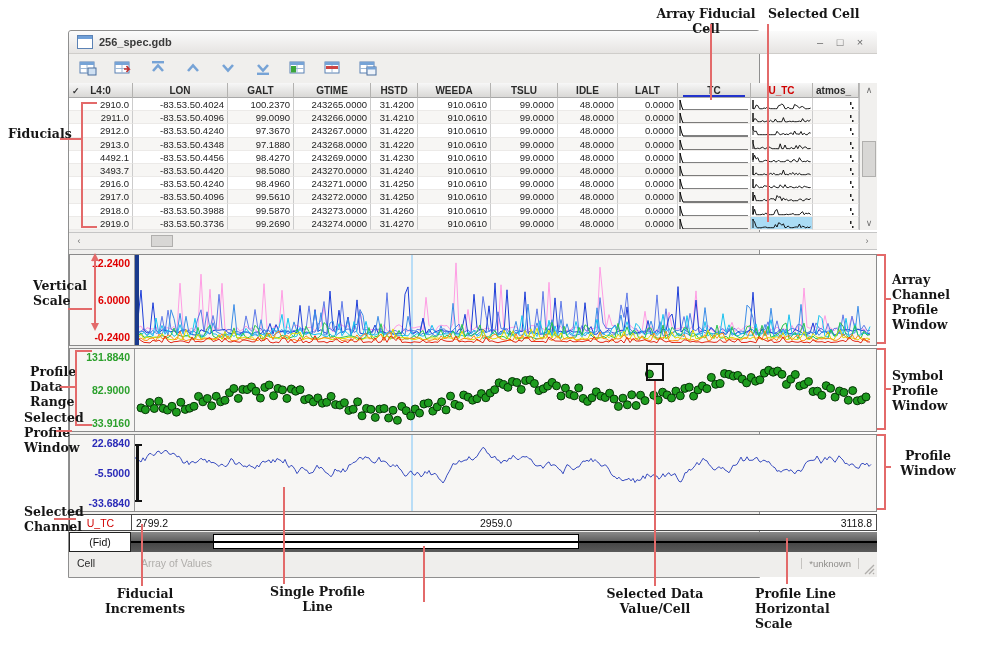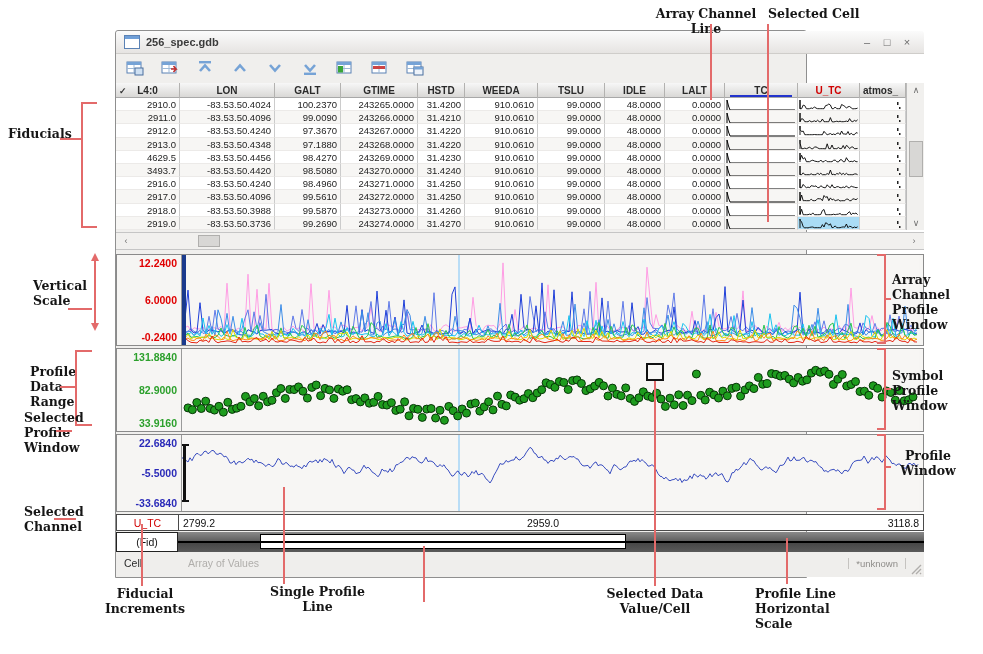--- a/index.html
+++ b/index.html
@@ -1,20 +1,20 @@
 <!DOCTYPE html>
 <html><head>
 <meta charset="utf-8">
 <style>
   html,body{margin:0;padding:0;background:#fff;}
   #canvas{position:relative;width:983px;height:654px;background:#fff;overflow:hidden;
           font-family:"Liberation Sans",sans-serif;}
   
   #win{position:absolute;left:68px;top:30px;width:692px;height:548px;background:#f0efed;
-       border:1px solid #8f8f8f;border-radius:3px 3px 0 0;box-sizing:border-box;margin-left:47px;}
+       border:1px solid #8f8f8f;border-radius:3px 3px 0 0;box-sizing:border-box;}
   #titlebar{position:absolute;left:0;top:0;width:808px;height:22px;
             background:linear-gradient(#fbfbfb,#e6e4e2);border-bottom:1px solid #cfcdca;
             display:flex;align-items:center;border-radius:3px 3px 0 0;}
   #title-icon{width:14px;height:12px;margin:0 6px 0 8px;position:relative;background:#fff;border:1px solid #5b82b5;}
   #title-icon:before{content:"";position:absolute;left:0;top:0;right:0;height:3px;background:#6f9fd8;}
   #title-text{font-size:11px;font-weight:bold;color:#3a3a3a;}
   #win-controls{margin-left:auto;display:flex;gap:6px;padding-right:10px;color:#6a6a6a;font-size:11px;}
   #win-controls span{width:14px;text-align:center;cursor:default;}
   #toolbar{position:absolute;left:0;top:22px;width:808px;height:30px;display:flex;align-items:center;padding-left:8px;box-sizing:border-box;gap:13px;}
   .tbtn{width:22px;height:20px;display:flex;align-items:center;justify-content:center;}
@@ -273,21 +273,21 @@
             </svg></div>
           <div class="tcell sparkcell" style="width: 62px;"><svg width="60" height="13">
               <polyline points="1,11 1,2 1.0,5.2 2.6,10.7 4.2,10.7 5.8,10.1 7.4,10.7 9.0,10.0 10.6,9.0 12.2,10.7 13.8,10.7 15.4,9.2 17.0,8.9 18.6,9.8 20.2,10.7 21.8,10.7 23.4,10.7 25.0,10.7 26.6,10.9 28.2,5.8 29.8,10.7 31.4,10.7 33.0,7.0 34.6,10.7 36.2,10.6 37.8,10.7 39.4,9.5 41.0,10.7 42.6,10.5 44.2,7.5 45.8,10.7 47.4,7.4 49.0,8.5 50.6,10.7 52.2,9.2 53.8,8.9 55.4,10.7 57.0,10.7 58.6,10.4" fill="none" stroke="#000" stroke-width="0.9"></polyline>
             </svg></div>
           <div class="tcell" style="width: 46px;"><svg width="42" height="13">
               <rect x="37" y="4" width="1.5" height="3" fill="#222"></rect>
               <rect x="39" y="9" width="1.5" height="2" fill="#222"></rect>
             </svg></div>
         </div>
         <div class="trow">
-          <div class="tcell" style="width: 64px;">4629.5</div>
+          <div class="tcell" style="width: 64px;">4492.1</div>
           <div class="tcell" style="width: 95px;">-83.53.50.4456</div>
           <div class="tcell" style="width: 66px;">98.4270</div>
           <div class="tcell" style="width: 77px;">243269.0000</div>
           <div class="tcell" style="width: 47px;">31.4230</div>
           <div class="tcell" style="width: 73px;">910.0610</div>
           <div class="tcell" style="width: 67px;">99.0000</div>
           <div class="tcell" style="width: 60px;">48.0000</div>
           <div class="tcell" style="width: 60px;">0.0000</div>
           <div class="tcell sparkcell" style="width: 73px;"><svg width="71" height="13">
               <polyline points="1,12 1,2 2.5,8 4,12 69,12" fill="none" stroke="#000" stroke-width="1"></polyline>
@@ -648,21 +648,21 @@
     <div id="statusbar">
       <span id="status-cell">Cell</span>
       <span id="status-val">Array of Values</span>
       <span id="status-right">*unknown</span>
       <svg id="grip" width="11" height="11">
         <path d="M10,1 L1,10 M10,5 L5,10 M10,9 L9,10" stroke="#b0aeab" stroke-width="1.4" fill="none"></path>
       </svg>
     </div>
   </div>
 
-  <div class="ann" style="left:645px;top:6px;width:122px;text-align:center;">Array Channel Line</div>
+  <div class="ann" style="left:645px;top:6px;width:122px;text-align:center;">Array Fiducial Cell</div>
   <div class="ann" style="left:768px;top:6px;width:95px;">Selected Cell</div>
   <div class="rl" style="left:710px;top:24px;width:2px;height:76px;"></div>
   <div class="rl" style="left:767px;top:24px;width:2px;height:198px;"></div>
 
   <div class="ann" style="left:8px;top:126px;width:56px;text-align:right;">Fiducials</div>
   <div class="rl" style="left:60px;top:138px;width:22px;height:2px;"></div>
   <div class="rl" style="left:81px;top:102px;width:2px;height:126px;"></div>
   <div class="rl" style="left:81px;top:102px;width:16px;height:2px;"></div>
   <div class="rl" style="left:81px;top:226px;width:16px;height:2px;"></div>
 

